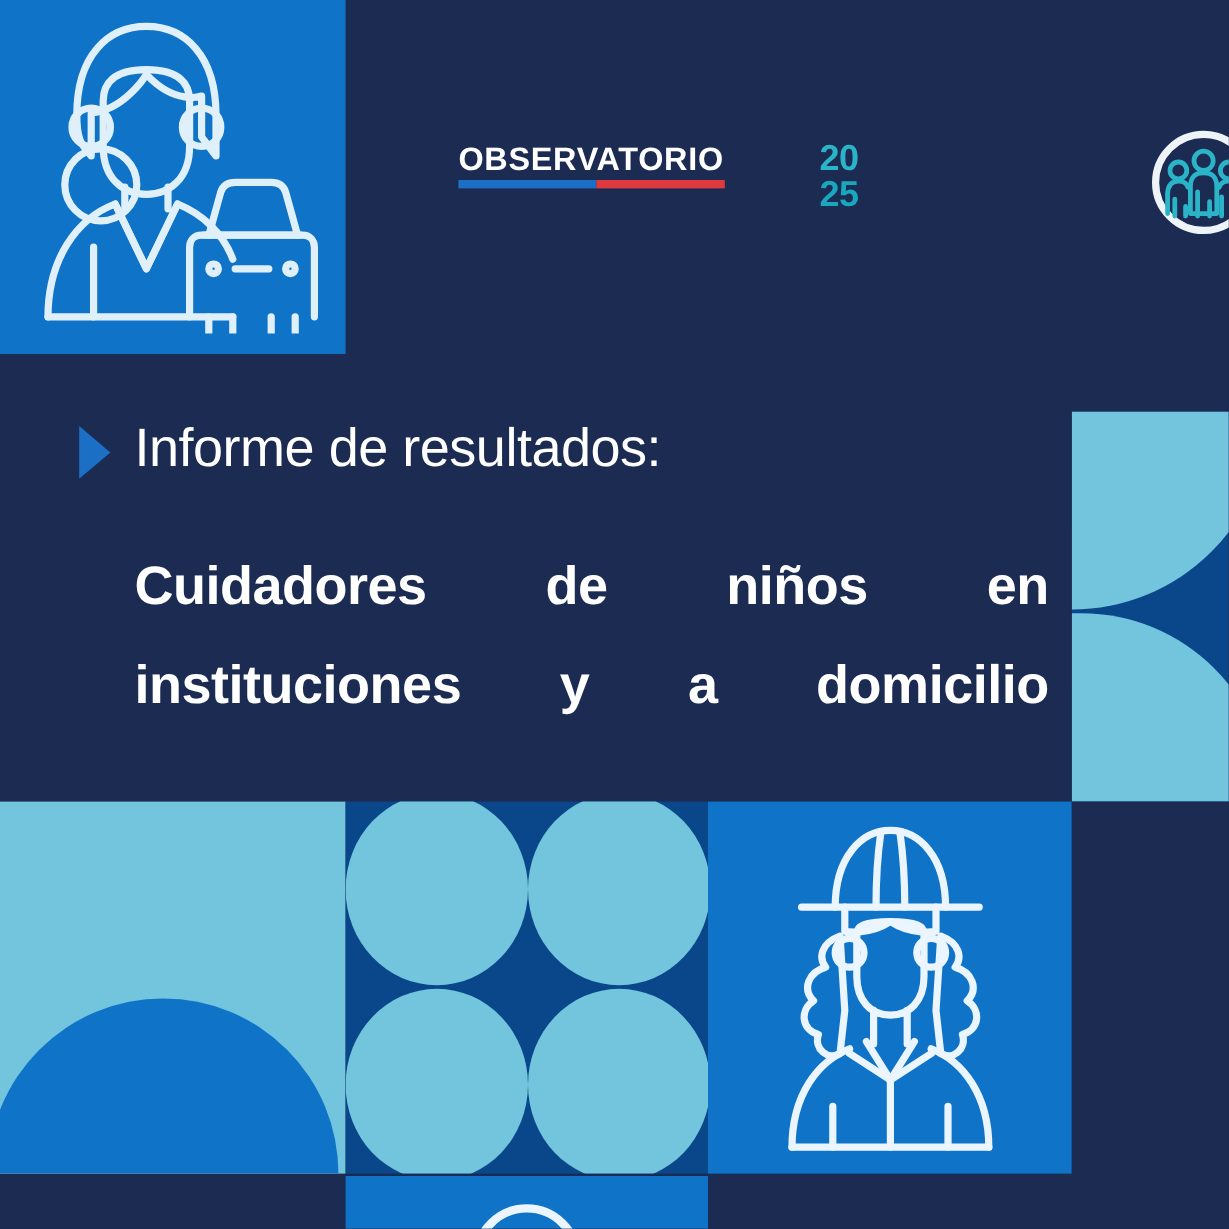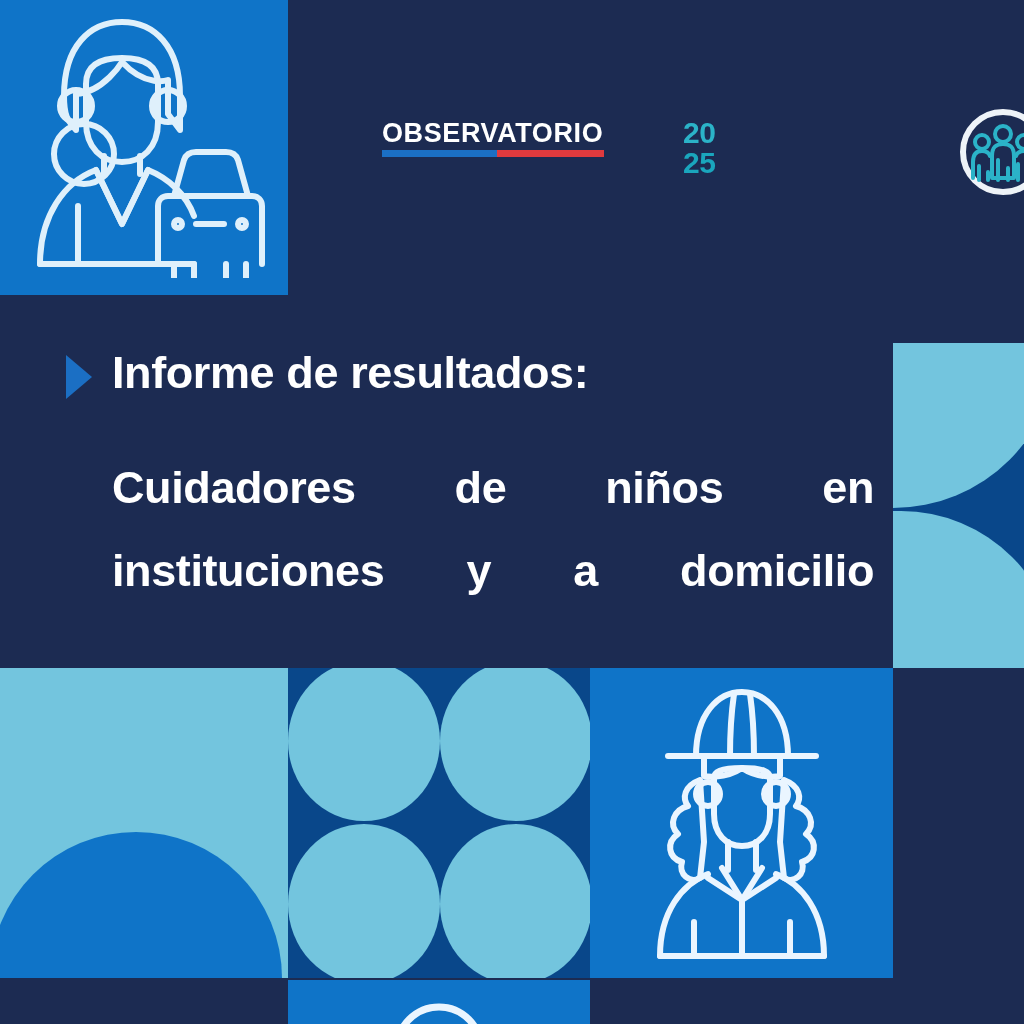--- a/index.html
+++ b/index.html
@@ -43,21 +43,21 @@
   
   .wedge-panel{position:absolute;left:893px;top:343px;width:131px;height:325px;background:#09478a;overflow:hidden;}
   .wedge{position:absolute;background:#73c5de;}
   .wedge.w1{left:0;top:0;width:165px;height:165px;border-bottom-right-radius:165px;}
   .wedge.w2{left:0;top:168px;width:165px;height:157px;border-top-right-radius:165px;}
 
   
   .title-band{position:absolute;left:0;top:308px;width:893px;height:360px;background:#1c2b52;}
   .title-arrow{position:absolute;left:66px;top:355px;width:0;height:0;
     border-top:22px solid transparent;border-bottom:22px solid transparent;border-left:26px solid #1b6fc4;}
-  .t-line1{position:absolute;left:112px;top:347px;width:760px;color:#ffffff;font-size:45px;font-weight:bold;letter-spacing:-.4px;}
+  .t-line1{position:absolute;left:112px;top:347px;width:760px;color:#ffffff;font-size:45px;font-weight:normal;letter-spacing:-.4px;}
   .t-line2{position:absolute;left:112px;top:446px;width:762px;color:#ffffff;font-size:45px;font-weight:bold;letter-spacing:-.4px;
     text-align:justify;text-align-last:justify;line-height:83px;}
 
   
   .b-lightpanel{position:absolute;left:0;top:668px;width:288px;height:310px;background:#73c5de;overflow:hidden;}
   .b-dome{position:absolute;left:-10px;bottom:0;width:292px;height:146px;background:#0f74c8;border-top-left-radius:146px;border-top-right-radius:146px;}
 
   .b-circles{position:absolute;left:288px;top:668px;width:302px;height:310px;background:#09478a;overflow:hidden;}
   .b-circles i{position:absolute;display:block;background:#73c5de;border-radius:50%;}
   .b-circles i.q1{left:0px;top:-7px;width:152px;height:160px;}

